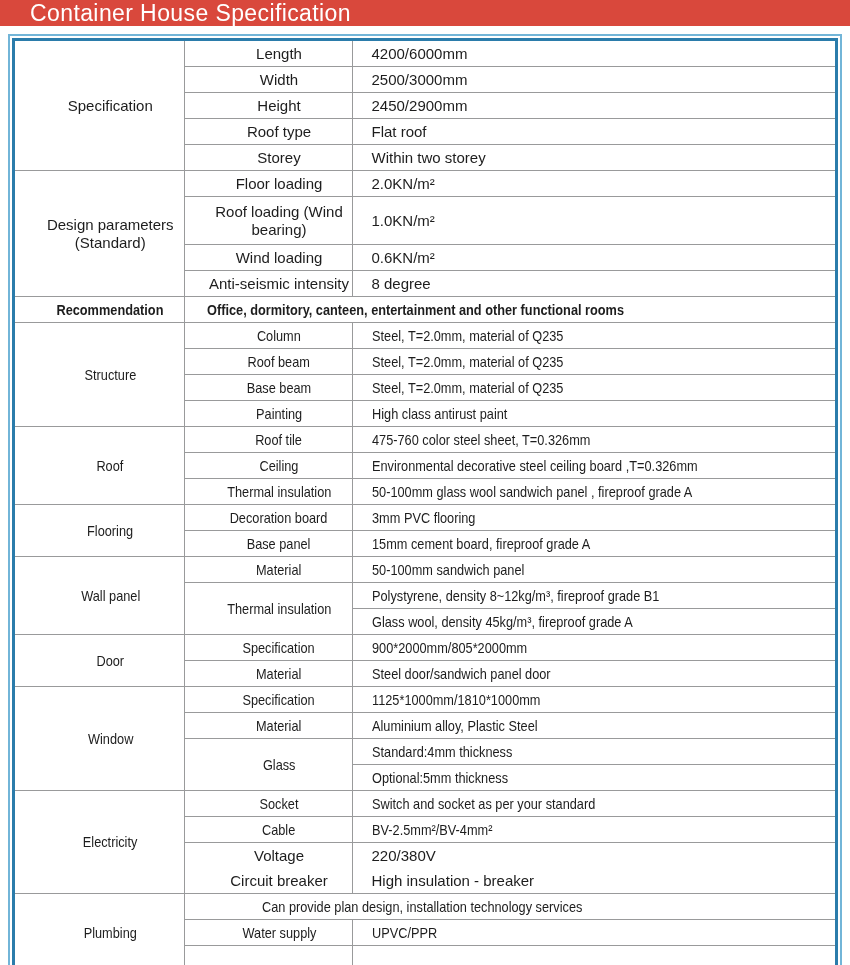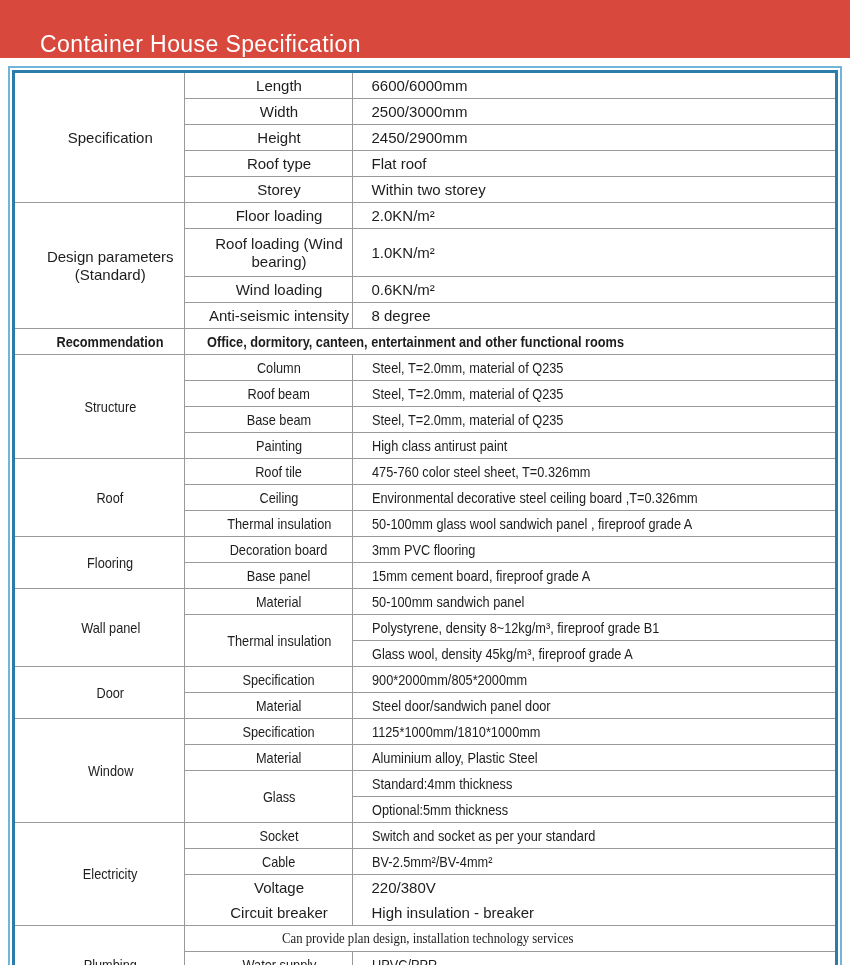--- a/index.html
+++ b/index.html
@@ -2,22 +2,22 @@
 <html><head>
 <meta charset="utf-8">
 <style>
   html,body { margin:0; padding:0; }
   body {
     width:850px; height:965px; background:#ffffff;
     font-family:"Liberation Sans", sans-serif;
     color:#1d1d1d; overflow:hidden;
   }
   .title-bar {
-    height:58px; background:#d9483c;
-    display:flex; align-items:flex-end; padding-left:40px; box-sizing:border-box;
+    height:26px; background:#d9483c;
+    display:flex; align-items:flex-start; padding-left:30px; box-sizing:border-box;
   }
   .title-bar .title { color:#ffffff; font-size:23px; letter-spacing:0.4px; }
   .frame-outer {
     margin:8px 8px 0 8px;
     border:2px solid #72b5d8; padding:2px;
     box-sizing:border-box;
   }
   .frame-inner { border:3px solid #2b7cab; background:#ffffff; }
   table.spec {
     width:100%; border-collapse:collapse; table-layout:fixed;
@@ -32,21 +32,21 @@
   td.val .t { white-space:nowrap; }
   tr.tall td { height:47px; }
   .t { display:inline-block; }
   
   td.n .t { transform:scaleX(0.85); }
   td.cat.n .t, td.lab.n .t { transform-origin:50% 50%; }
   td.val.n .t { transform-origin:0 50%; }
   .bold { font-weight:bold;margin-top:8px; }
   td.nobb { border-bottom-style:hidden; }
   td.nobt { border-top-style:hidden; }
-  td.merged-full { padding-left:97px;font-family:Liberation Serif, serif; }
+  td.merged-full { padding-left:77px; }
   td.merged-left { padding-left:22px;text-decoration:underline; }
 </style>
 </head>
 <body>
 
 <div class="title-bar">
   <span class="title">Container House Specification</span>
 </div>
 
 <div class="frame-outer">
@@ -55,21 +55,21 @@
   <colgroup>
     <col style="width:169px">
           <col style="width:168px">
           <col style="width:483px">
   </colgroup>
   <tbody>
 
   <tr>
     <td class="cat" rowspan="5"><span class="t">Specification</span></td>
     <td class="lab"><span class="t">Length</span></td>
-    <td class="val"><span class="t">6600/6000mm</span></td>
+    <td class="val"><span class="t">4200/6000mm</span></td>
   </tr>
   <tr>
     <td class="lab"><span class="t">Width</span></td>
     <td class="val"><span class="t">2500/3000mm</span></td>
   </tr>
   <tr>
     <td class="lab"><span class="t">Height</span></td>
     <td class="val"><span class="t">2450/2900mm</span></td>
   </tr>
   <tr>

